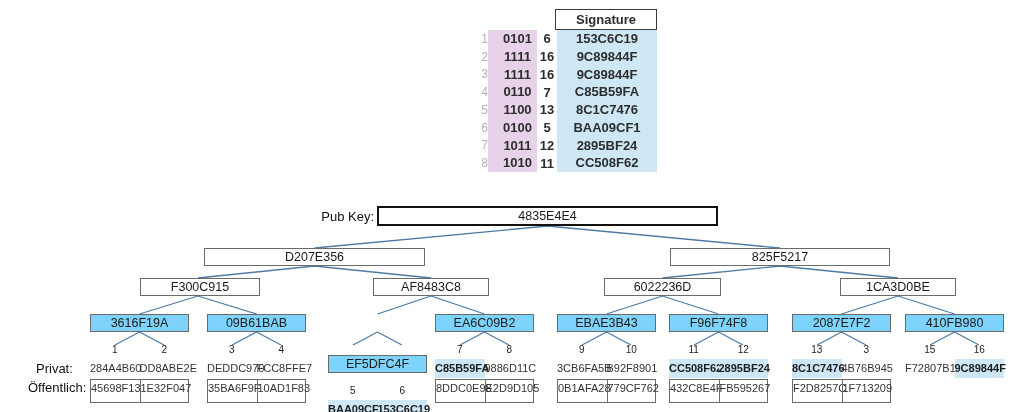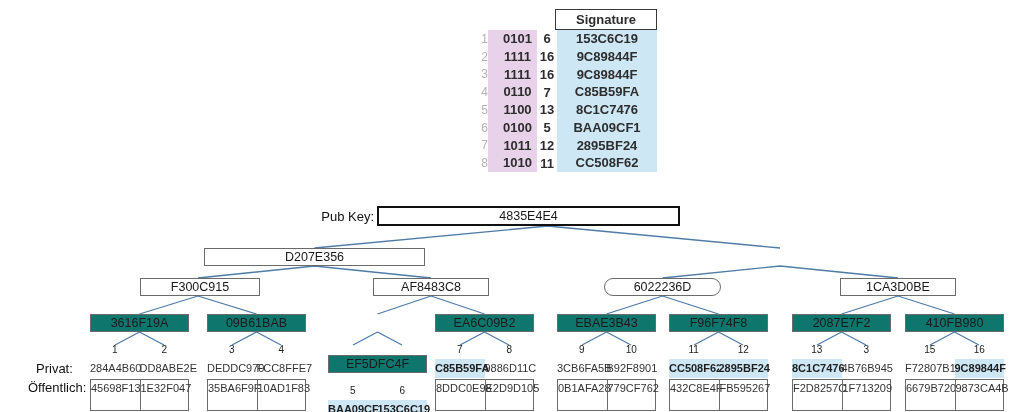--- a/index.html
+++ b/index.html
@@ -25,42 +25,42 @@
   .cell-sig{width:100px;background:#cde7f5;text-align:center;
     font-size:13px;font-weight:bold;color:#2d2d2d;height:17.75px;line-height:17.75px;}
   
   .edges{position:absolute;left:0;top:0;}
   .pubkey-label{position:absolute;left:298px;top:209px;width:76px;height:16px;
     font-size:13px;color:#111;text-align:right;line-height:16px;}
   .node{
     position:absolute;height:18px;border:1px solid #6b6b6b;background:#fff;
     font-size:12.5px;color:#1a1a1a;text-align:center;line-height:16px;
   }
-  .node-root{left:377px;top:206px;width:303px;height:20px;border:2px solid #111;line-height:16px;}
+  .node-root{left:377px;top:206px;width:341px;height:20px;border:2px solid #111;line-height:16px;}
   .n-d207{left:204px;top:248px;width:221px;}
   .n-825f{left:670px;top:248px;width:220px;}
   .n-f300{left:140px;top:278px;width:120px;}
   .n-af84{left:373px;top:278px;width:116px;}
-  .n-6022{left:604px;top:278px;width:117px;border-radius:9px;}
+  .n-6022{left:604px;top:278px;width:117px;}
   .n-1ca3{left:840px;top:278px;width:116px;}
   
   .group{position:absolute;top:314px;width:99px;height:98px;}
   .g1{left:90px;}.g2{left:207px;}.g3{left:328px;margin-top:41px;}.g4{left:435px;}
   .g5{left:557px;}.g6{left:669px;}.g7{left:792px;}.g8{left:905px;}
   .leafbox{position:absolute;left:0;top:0;width:99px;height:18px;
-    border:1px solid #6b6b6b;background:#0f766e;font-size:12.5px;color:#1a1a1a;
+    border:1px solid #6b6b6b;background:#7dd3fc;font-size:12.5px;color:#1a1a1a;
     text-align:center;line-height:16px;}
   .idx{position:absolute;top:30px;width:49.5px;text-align:center;
     font-size:10px;color:#222;}
   .idx.a{left:0;}  .idx.b{left:49.5px;}
   .pcell{position:absolute;top:45px;width:49.5px;height:19px;
     font-size:11px;color:#333;text-align:center;line-height:19px;}
   .pcell.a{left:0;} .pcell.b{left:49.5px;}
   .pcell.hl{background:#cde7f5;font-weight:bold;color:#1d1d1d;}
-  .pubbox{position:absolute;left:0;top:65px;width:99px;height:32px;
+  .pubbox{position:absolute;left:0;top:65px;width:99px;height:24px;
     border:1px solid #6b6b6b;display:flex;}
   .pubcell{width:50%;font-size:11px;color:#333;text-align:center;line-height:16px;}
   .pubcell.b{border-left:1px solid #6b6b6b;}
   
   .row-label{position:absolute;left:28px;font-size:13px;color:#111;}
   .lab-priv{top:361px;margin-left:8px;}
   .lab-pub{top:380px;}
 </style>
 </head>
 <body>
@@ -136,20 +136,21 @@
       M606.5 332 L582 345 M606.5 332 L631 345
       M718.5 332 L694 345 M718.5 332 L743 345
       M841.5 332 L817 345 M841.5 332 L866 345
       M954.5 332 L930 345 M954.5 332 L979 345"></path>
   </svg>
 
   <div class="pubkey-label">Pub Key:</div>
   <div class="node node-root">4835E4E4</div>
 
   <div class="node n-d207">D207E356</div>
+  <div class="node n-825f">825F5217</div>
 
   <div class="node n-f300">F300C915</div>
   <div class="node n-af84">AF8483C8</div>
   <div class="node n-6022">6022236D</div>
   <div class="node n-1ca3">1CA3D0BE</div>
 
   <div class="group g1">
     <div class="leafbox">3616F19A</div>
     <span class="idx a">1</span>
     <span class="idx b">2</span>
@@ -232,22 +233,18 @@
       <span class="pubcell b">1F713209</span>
     </div>
   </div>
 
   <div class="group g8">
     <div class="leafbox">410FB980</div>
     <span class="idx a">15</span>
     <span class="idx b">16</span>
     <span class="pcell a">F72807B1</span>
     <span class="pcell b hl">9C89844F</span>
-    <div class="pubbox">
-      <span class="pubcell a">6679B720</span>
-      <span class="pubcell b">9873CA4B</span>
-    </div>
   </div>
 
   <div class="row-label lab-priv">Privat:</div>
   <div class="row-label lab-pub">Öffentlich:</div>
 
 </div>
 
 </body></html>

